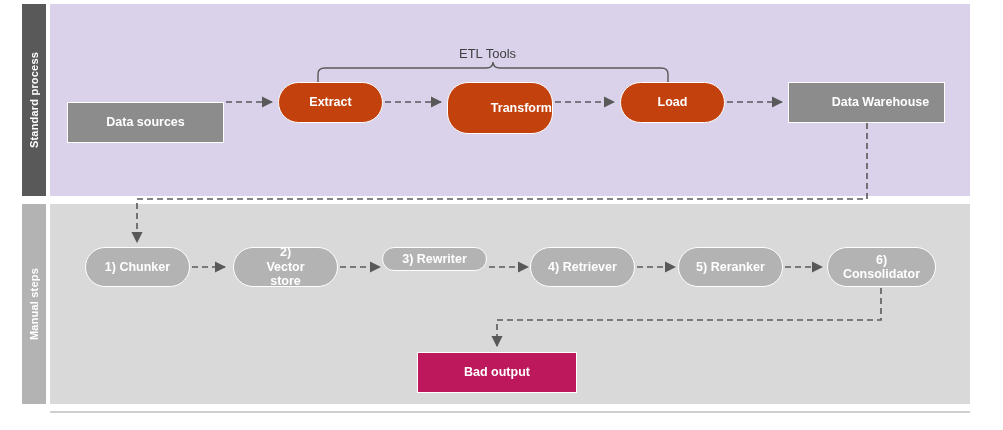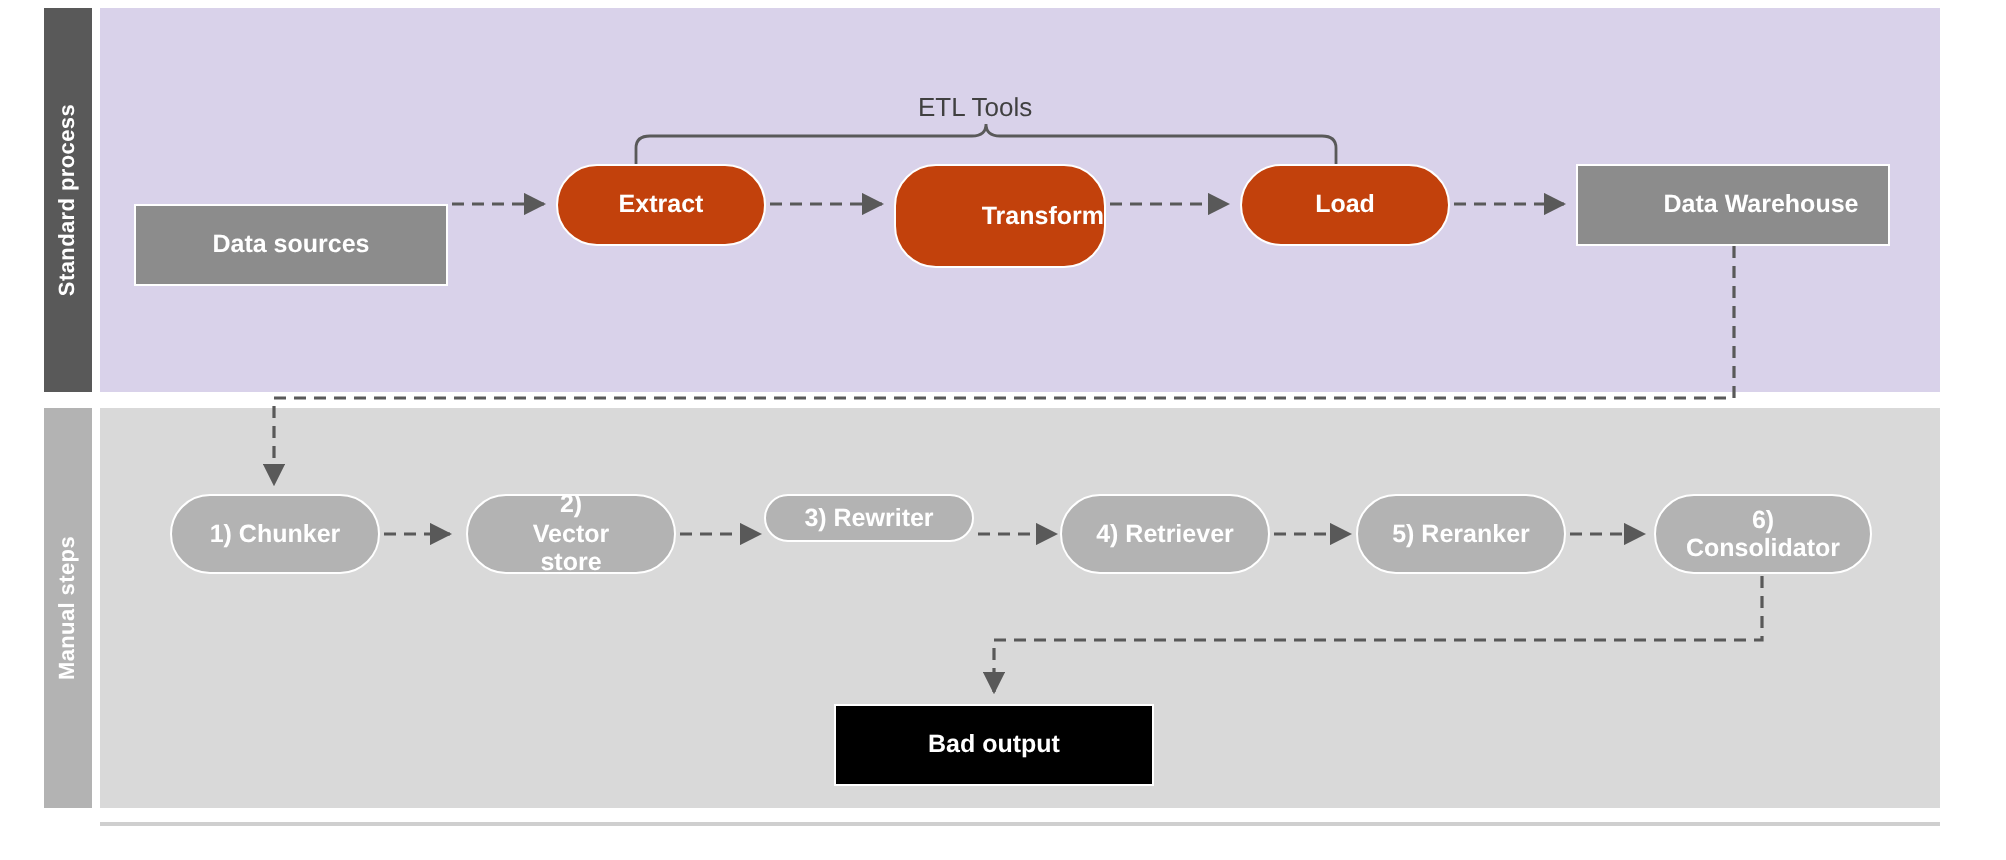--- a/index.html
+++ b/index.html
@@ -23,21 +23,21 @@
 
   
   .node{position:absolute;display:flex;align-items:center;justify-content:center;
         text-align:center;color:#ffffff;font-weight:bold;font-size:12.5px;
         line-height:1.15;box-sizing:border-box;}
   .node.rect{border:1px solid #ffffff;}
   .node.pill{border:1px solid #ffffff;}
   .gray-dark{background:#8c8c8c;}
   .purple{background:#c2410c;}
   .gray-mid{background:#b3b3b3;}
-  .yellow{background:#000000;}
+  .yellow{background:#be185d;}
 
   
   #wires{position:absolute;left:0;top:0;width:1003px;height:430px;}
 
   
   #etl-label{position:absolute;left:0;top:0;color:#404040;font-size:13px;
              font-weight:normal;white-space:nowrap;}
 </style>
 </head>
 <body>

